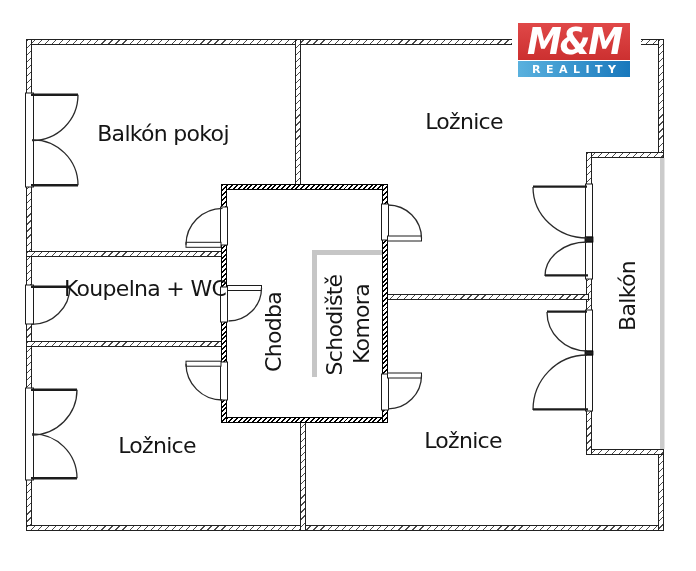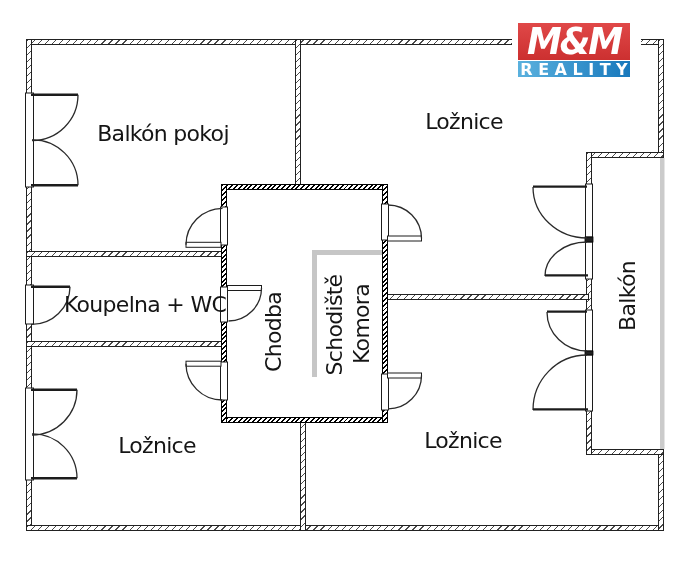--- a/index.html
+++ b/index.html
@@ -14,21 +14,21 @@
 .arc{fill:none;stroke:#2a2a2a;stroke-width:1.3;}
 .nub{fill:#222;stroke:#000;stroke-width:.8;}
 .gray{fill:#c6c6c6;}
 .gray2{fill:#cbcbcb;}
 .lbl{position:absolute;z-index:8;font-size:22px;letter-spacing:-0.7px;color:#151515;transform:translate(-50%,-50%);white-space:nowrap;}
 .lbl.vert{transform:translate(-50%,-50%) rotate(-90deg);}
 #logo{position:absolute;left:512px;top:18px;z-index:10;background:#fff;padding:5px 11px 5px 6px;width:112px;}
 #logo-red{background:linear-gradient(180deg,#e04848,#cc3030);height:37px;display:flex;align-items:center;justify-content:center;overflow:hidden;font-style:italic;}
 #logo-red span{color:#fff;font-weight:bold;font-size:35px;letter-spacing:-2px;transform:scaleY(1.04);}
 #logo-blue{background:linear-gradient(90deg,#5ab1de,#1878bc);height:16px;margin-top:1px;display:flex;align-items:center;justify-content:center;}
-#logo-blue span{color:#fff;font-weight:bold;font-size:16px;letter-spacing:5.5px;text-indent:5.5px;}
+#logo-blue span{color:#fff;font-weight:bold;font-size:11px;letter-spacing:5.5px;text-indent:5.5px;}
 </style>
 </head>
 <body>
 
 <div id="plan">
 
   <div class="wall" style="left:26px;top:39px;width:638px;height:6px"></div>
   <div class="wall" style="left:26px;top:39px;width:6px;height:492px"></div>
   <div class="wall" style="left:26px;top:525px;width:638px;height:6px"></div>
   <div class="wall" style="left:658px;top:39px;width:6px;height:119px"></div>
@@ -117,21 +117,21 @@
       <rect class="nub" x="585" y="351" width="8" height="4"></rect>
       <line class="leafline" x1="547" y1="311.6" x2="587" y2="311.6"></line>
       <path class="arc" d="M547,312 A40,39 0 0 0 587,351"></path>
       <path class="arc" d="M587,355 A54,55 0 0 0 533,410"></path>
       <line class="leafline" x1="533" y1="409.4" x2="588" y2="409.4"></line>
     </g>
   </svg>
 
   <div class="lbl" style="left:163px;top:133px">Balkón pokoj</div>
   <div class="lbl" style="left:464px;top:121px">Ložnice</div>
-  <div class="lbl" style="left:145px;top:304px">Koupelna + WC</div>
+  <div class="lbl" style="left:145px;top:288px">Koupelna + WC</div>
   <div class="lbl vert" style="left:273px;top:332px">Chodba</div>
   <div class="lbl vert" style="left:334px;top:325px">Schodiště</div>
   <div class="lbl vert" style="left:361px;top:324px">Komora</div>
   <div class="lbl" style="left:157px;top:445px">Ložnice</div>
   <div class="lbl" style="left:463px;top:440px">Ložnice</div>
   <div class="lbl vert" style="left:627px;top:296px">Balkón</div>
 
   <div id="logo">
     <div id="logo-red">
         <span>M&amp;M</span>

